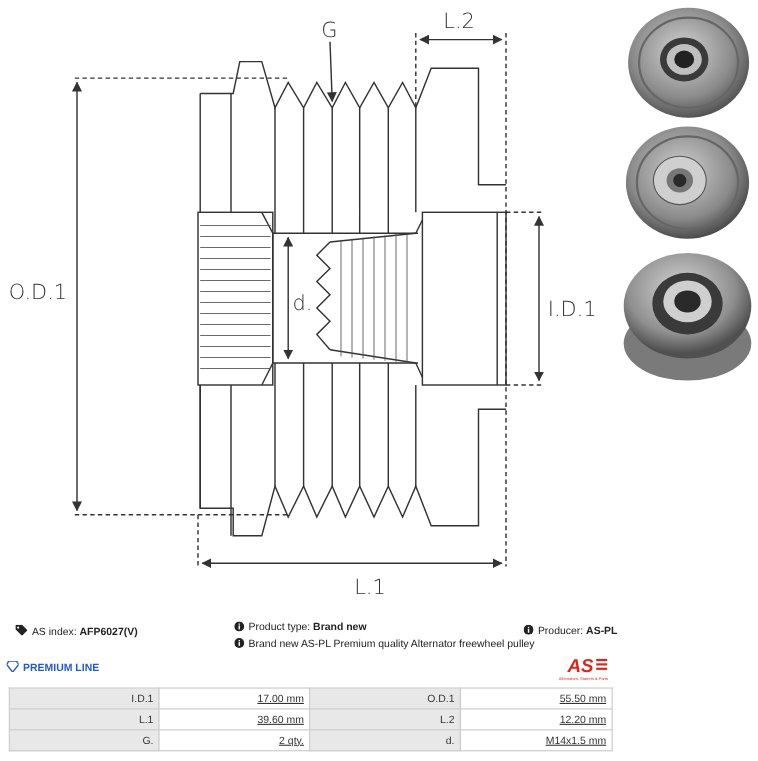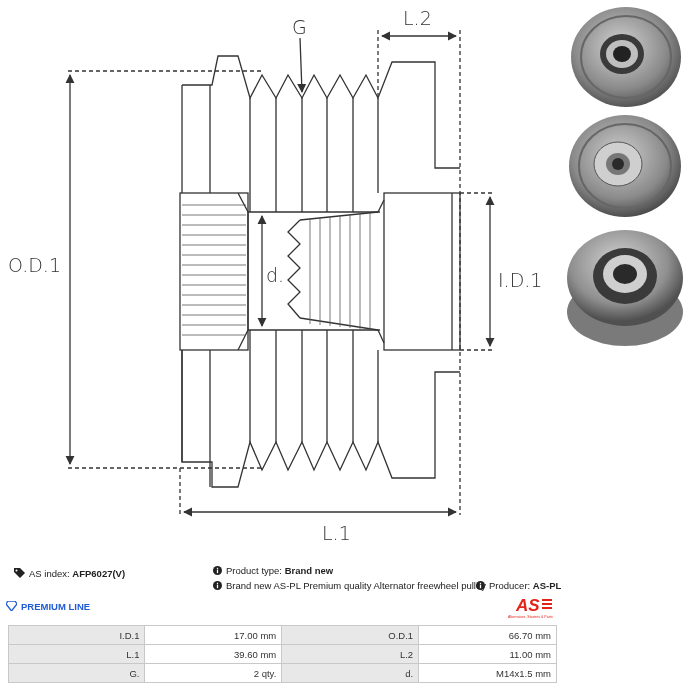--- a/index.html
+++ b/index.html
@@ -163,21 +163,21 @@
 </div>
 <div class="info" style="left:213px;top:580px">
   <span class="ico">
     <svg width="9" height="9" viewBox="0 0 10 10">
         <circle cx="5" cy="5" r="5" fill="#222"></circle>
         <rect x="4.3" y="4" width="1.4" height="4" fill="#fff"></rect>
         <rect x="4.3" y="2" width="1.4" height="1.3" fill="#fff"></rect>
       </svg>
   </span><span>Brand new AS-PL Premium quality Alternator freewheel pulley</span>
 </div>
-<div class="info" style="left:476px;top:580px">
+<div class="info" style="left:476px;top:568px">
   <span class="ico">
     <svg width="9" height="9" viewBox="0 0 10 10">
         <circle cx="5" cy="5" r="5" fill="#222"></circle>
         <rect x="4.3" y="4" width="1.4" height="4" fill="#fff"></rect>
         <rect x="4.3" y="2" width="1.4" height="1.3" fill="#fff"></rect>
       </svg>
   </span><span>Producer:</span>
   <b>AS-PL</b>
 </div>
 <div class="info" style="left:213px;top:565px">
@@ -197,33 +197,33 @@
     <rect x="34" y="13" width="10" height="2" fill="#e2231a"></rect>
   <text x="0" y="24" font-family="Liberation Sans, sans-serif" font-size="3.6" fill="#e2231a">Alternators, Starters &amp; Parts</text>
 </svg>
 
 <table class="specs">
   <tbody>
     <tr>
       <td class="k">I.D.1</td>
       <td class="v">17.00 mm</td>
       <td class="k">O.D.1</td>
-      <td class="v">66.70 mm</td>
+      <td class="v">55.50 mm</td>
     </tr>
     <tr>
       <td class="k">L.1</td>
       <td class="v">39.60 mm</td>
       <td class="k">L.2</td>
-      <td class="v">11.00 mm</td>
+      <td class="v">12.20 mm</td>
     </tr>
     <tr>
       <td class="k">G.</td>
       <td class="v">2 qty.</td>
       <td class="k">d.</td>
       <td class="v">M14x1.5 mm</td>
     </tr>
   </tbody>
 </table>
 
 <style>
   table.specs td:nth-child(1), table.specs td:nth-child(3) { width: 135px; }
-  table.specs td:nth-child(2), table.specs td:nth-child(4) { width: 135px; }
+  table.specs td:nth-child(2), table.specs td:nth-child(4) { width: 135px; text-decoration: underline; }
 </style>
 
 </body></html>

